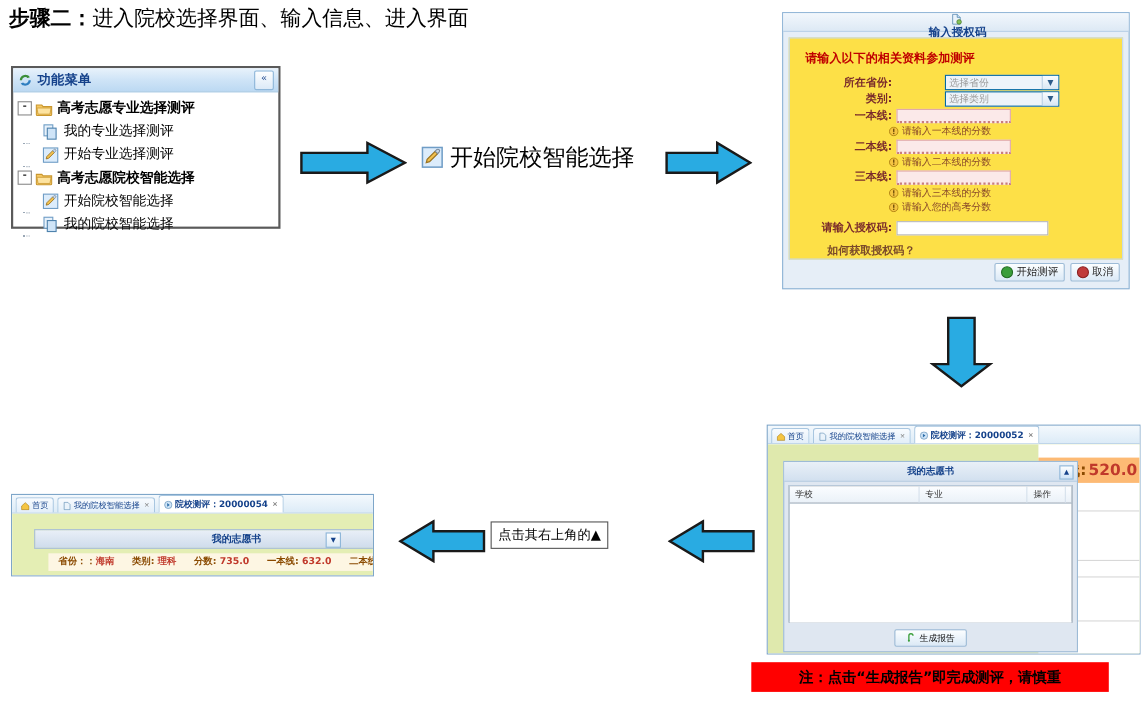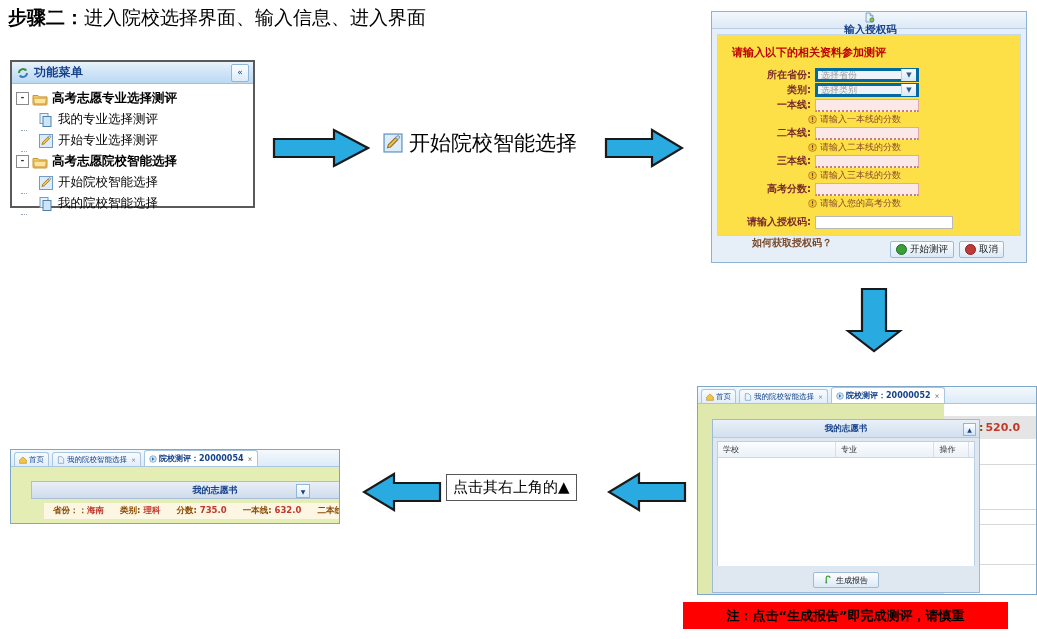--- a/index.html
+++ b/index.html
@@ -200,28 +200,29 @@
     padding-right: 4px;
     font-size: 10px;
     color: #7a2b2b;
     font-weight: bold;
     flex: 0 0 auto;
     box-sizing: border-box;
   }
   .fselect {
     width: 104px;
     height: 14px;
-    border: 3px solid #0369a1;
+    border: 1px solid #0369a1;
     background: #eef4fa;
     font-size: 9px;
     color: #9a9a9a;
     display: flex;
     align-items: center;
     box-sizing: border-box;
     padding-left: 3px;
+    margin-left: 44px;
   }
   .fselect .sel-text { flex: 1 1 auto; }
   .fselect .sel-arrow {
     width: 14px;
     height: 12px;
     border-left: 1px solid #b9cfe4;
     background: linear-gradient(to bottom,#fbfdff,#d9e7f4);
     display:flex; align-items:center; justify-content:center;
     font-size: 7px;
     color:#2d5c8a;
@@ -256,24 +257,24 @@
     box-sizing: border-box;
   }
   #auth-howto {
     margin: 7px 0 12px 34px;
     font-size: 10px;
     color: #7a4a2a;
     font-weight: bold;
   }
   #auth-footer {
     position:absolute;
-    left: 5px; right: 19px; bottom: 3px;
+    left: 5px; right: 5px; bottom: 3px;
     height: 20px;
     display:flex;
-    align-items:center;
+    align-items:flex-start;
     justify-content:flex-end;
     gap: 5px;
     padding-right: 3px;
     box-sizing:border-box;
     margin-top:36px;
   }
   .dlg-btn {
     display:flex;
     align-items:center;
     gap: 3px;
@@ -381,23 +382,23 @@
   #wr-olive {
     position:absolute; left:0; top:0; right:0; bottom:0;
     background:#dfe9ad;
   }
   #wr-white-right {
     position:absolute; right:0; top:0; width:92px; bottom:0;
     background:#ffffff;
   }
   #wr-scorebar {
     position:absolute; right:0; top: 12px; width:92px; height:23px;
-    background:#e5e5e5;
+    background:#fdba74;
     display:flex; align-items:center; justify-content:flex-start;
-    font-size:11px; color:#8a4a00; font-weight:bold;
+    font-size:14px; color:#8a4a00; font-weight:bold;
     padding-left: 24px;
     box-sizing:border-box;
     white-space:nowrap;
   }
   #wr-scorebar .sv { color:#c0392b; margin-left:2px;}
   .wr-sep {
     position:absolute; right:0; width:92px; height:1px; background:#d8d8d8;
   }
   #wr-dialog {
     position:absolute;
@@ -461,21 +462,21 @@
     font-size:8px; color:#111;
   }
 
   
   #mid-note {
     position:absolute;
     left: 446px; top: 474px;
     border: 1px solid #555;
     background: #fff;
     padding: 3px 6px;
-    font-size: 15px;
+    font-size: 12px;
     color: #000;
     white-space: nowrap;
   }
 
   
   #red-banner {
     position:absolute;
     left: 683px; top: 602px;
     width: 325px; height: 27px;
     background: #ff0000;
@@ -673,24 +674,20 @@
       <span class="warn-ic">
         <svg width="9" height="9" viewBox="0 0 12 12">
             <circle cx="6" cy="6" r="5.2" fill="#f5c542" stroke="#a8790d"></circle>
             <rect x="5.2" y="2.6" width="1.6" height="4" fill="#6b4a06"></rect>
             <rect x="5.2" y="7.6" width="1.6" height="1.6" fill="#6b4a06"></rect>
           </svg>
       </span>
       <span>请输入三本线的分数</span>
     </div>
 
-    <div class="frow">
-      <span class="flabel">高考分数:</span>
-      <span class="finput-pink"></span>
-    </div>
     <div class="fhint">
       <span class="warn-ic">
         <svg width="9" height="9" viewBox="0 0 12 12">
             <circle cx="6" cy="6" r="5.2" fill="#f5c542" stroke="#a8790d"></circle>
             <rect x="5.2" y="2.6" width="1.6" height="4" fill="#6b4a06"></rect>
             <rect x="5.2" y="7.6" width="1.6" height="1.6" fill="#6b4a06"></rect>
           </svg>
       </span>
       <span>请输入您的高考分数</span>
     </div>

